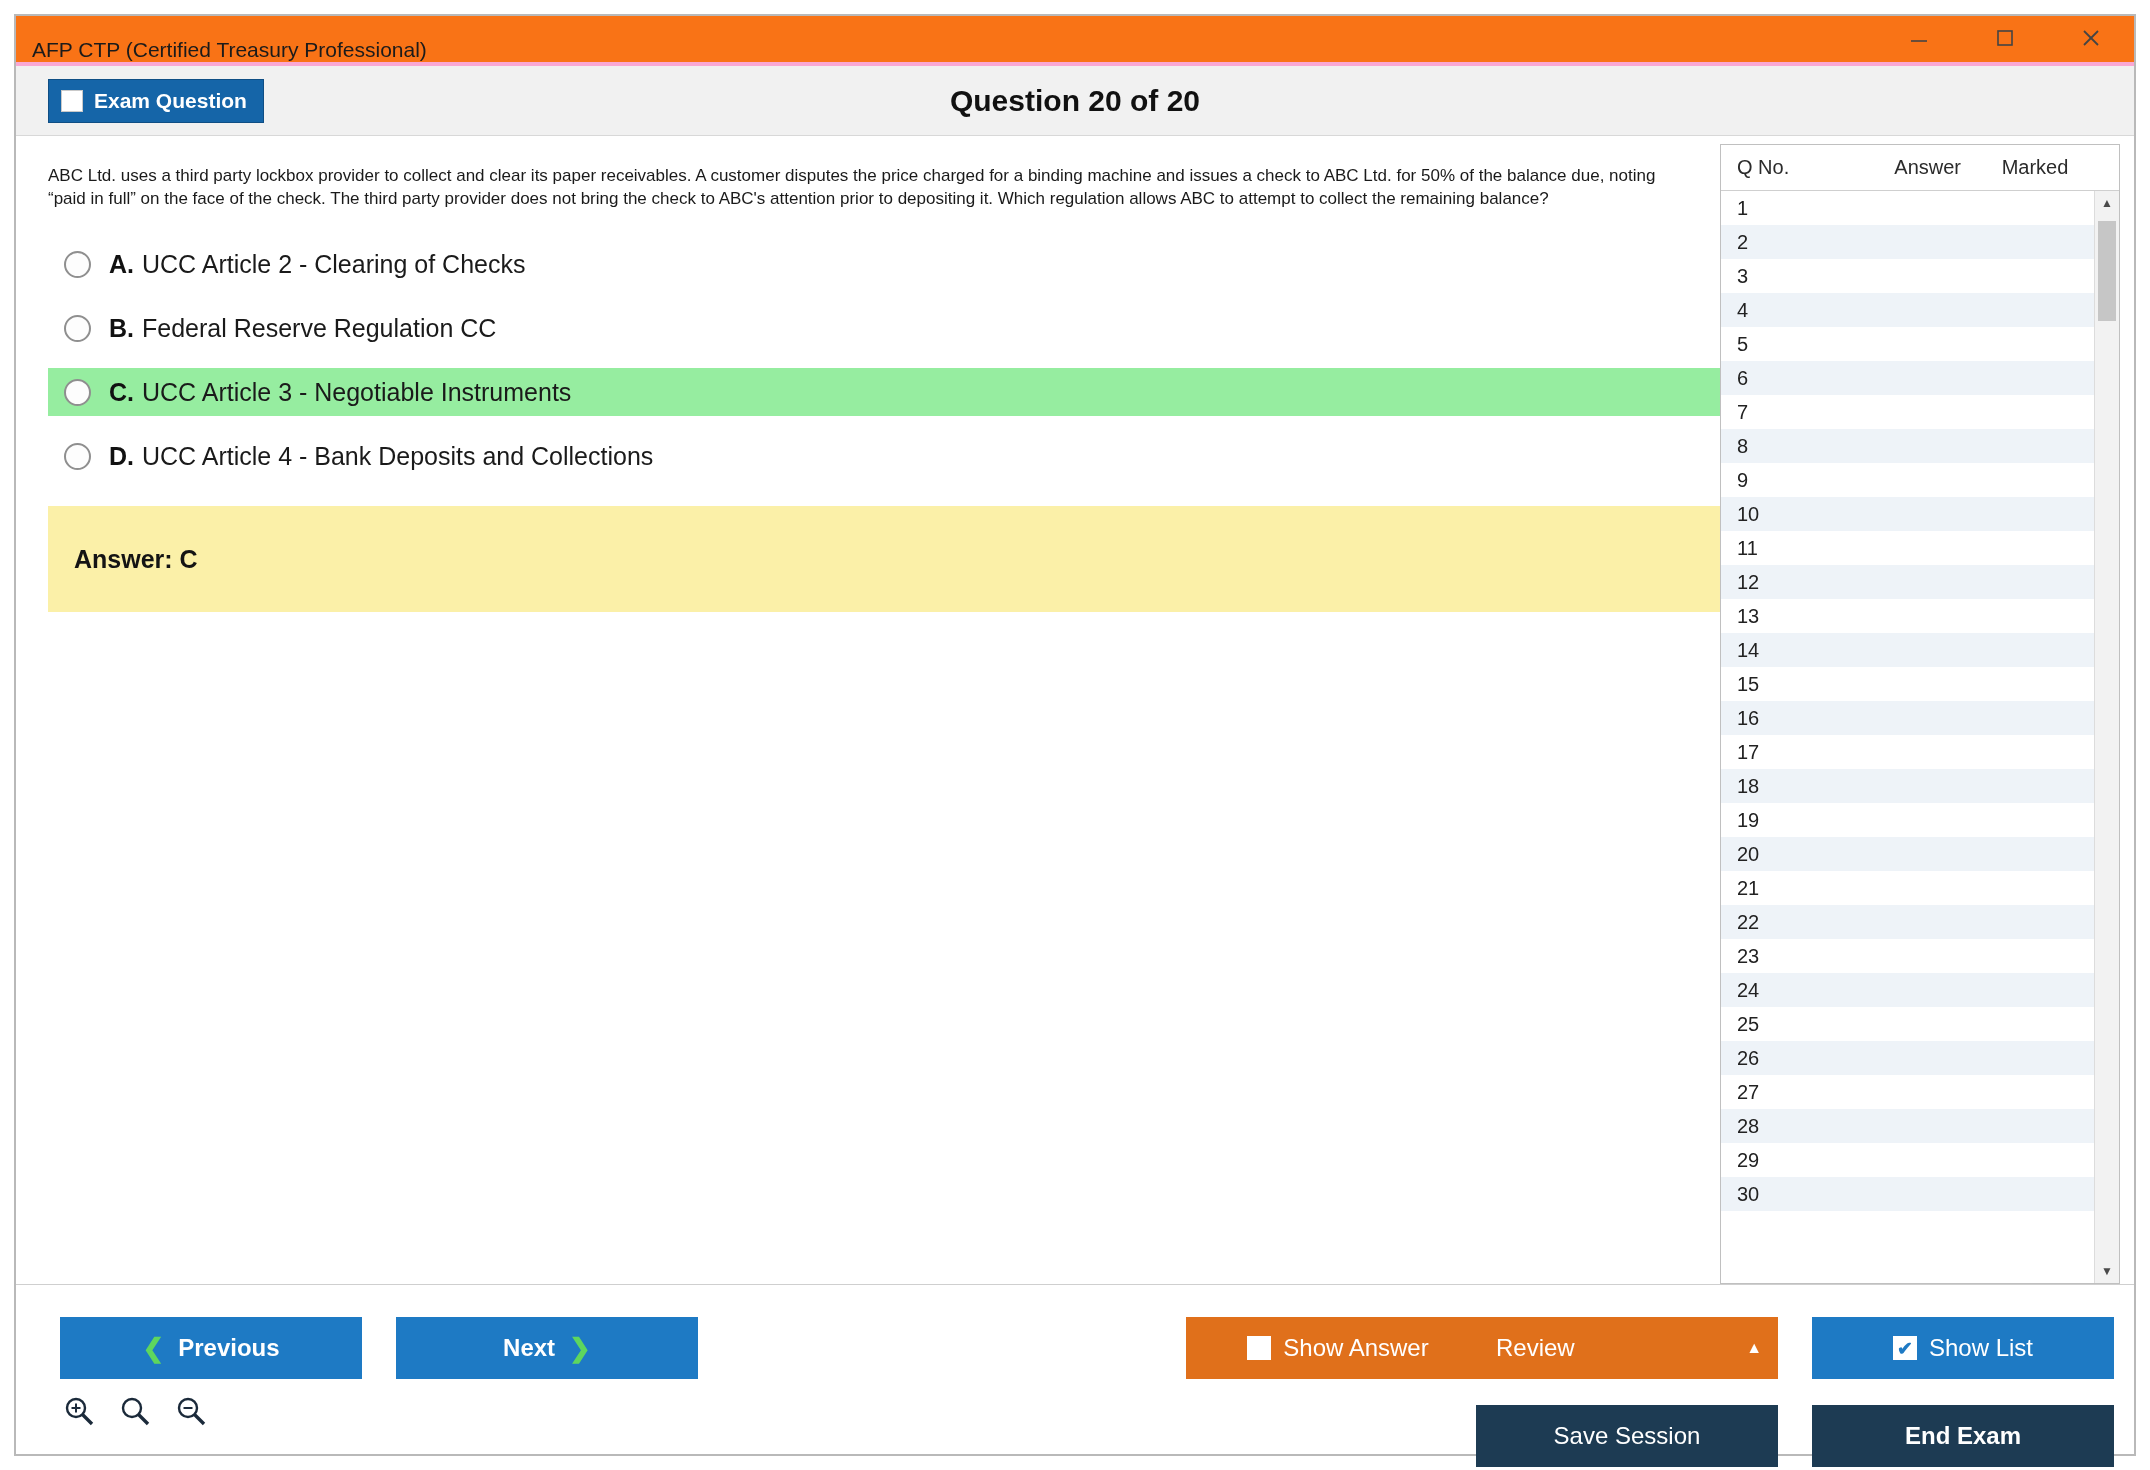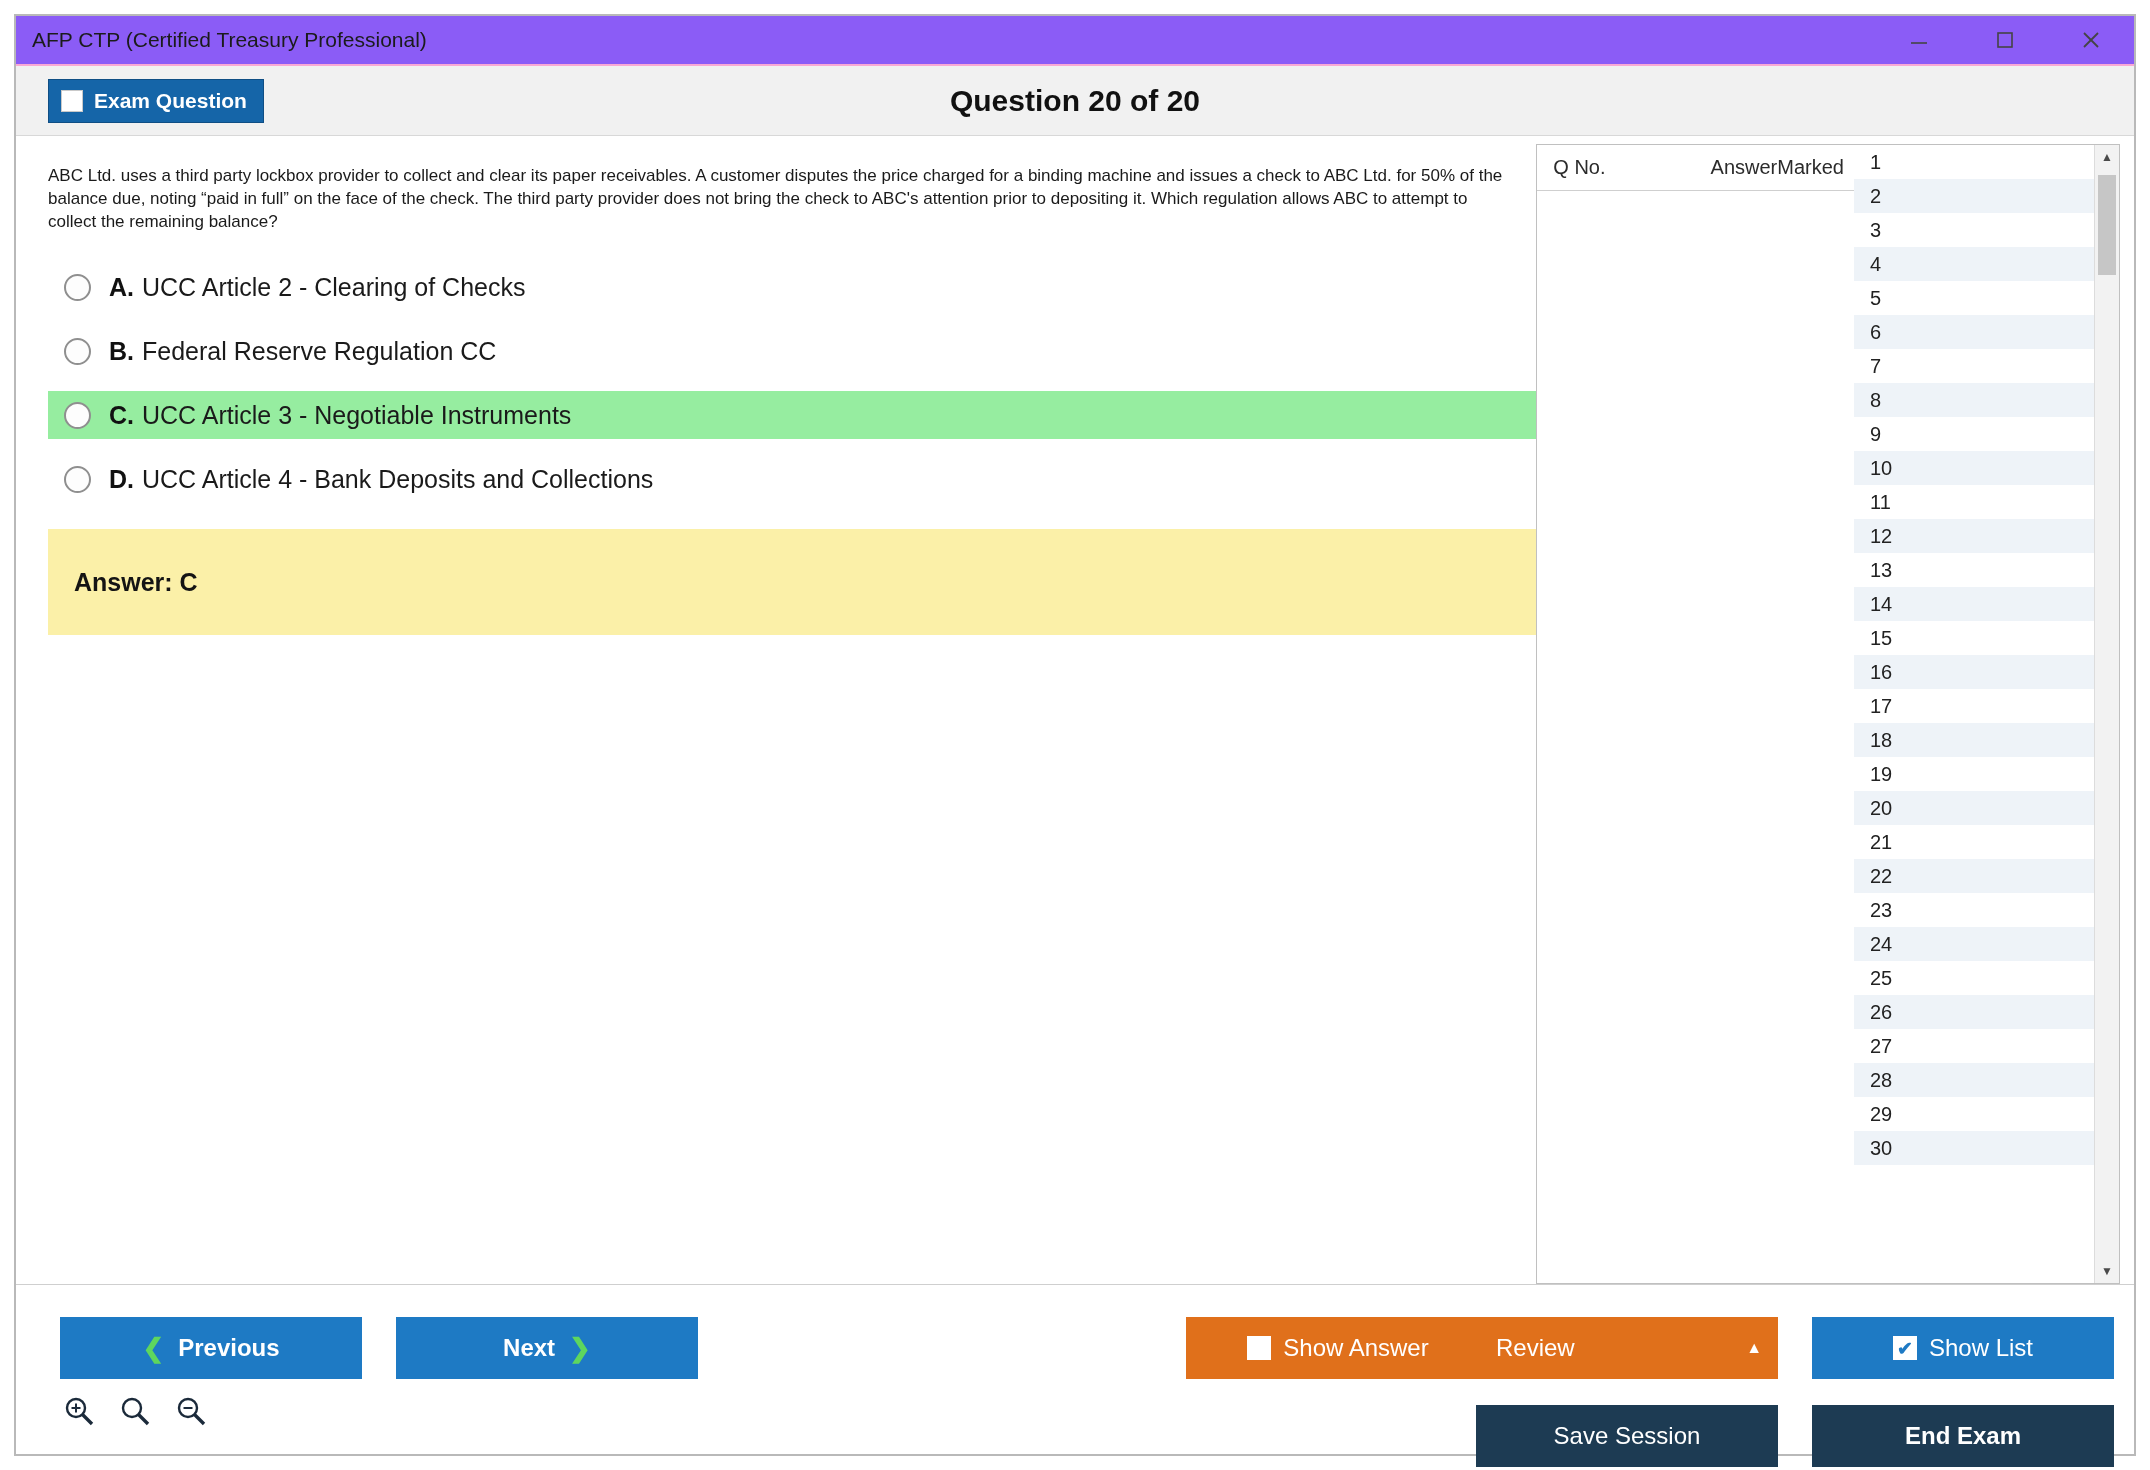--- a/index.html
+++ b/index.html
@@ -21,23 +21,23 @@
     border: 2px solid #b9b9b9;
     background: #ffffff;
     display: flex;
     flex-direction: column;
   }
   
   .titlebar {
     height: 50px;
     flex: 0 0 50px;
     display: flex;
-    align-items: center;
-    border-bottom: 2px solid #f9a8d4;
-    background: #8b5cf6;
+    align-items: flex-end;
+    border-bottom: 4px solid #f9a8d4;
+    background: #f97316;
   }
   .titlebar .title {
     padding-left: 16px;
     font-size: 21px;
     color: #1b1b1b;
   }
   .titlebar .spacer { flex: 1 1 auto; }
   .winbtn {
     width: 86px; height: 48px;
     display: flex; align-items: center; justify-content: center;
@@ -133,21 +133,21 @@
     font-weight: bold;
     color: #141414;
   }
   
   .qlist {
     flex: 0 0 400px;
     margin: 8px 14px 0 0;
     border: 1px solid #c0c0c0;
     background: #ffffff;
     display: flex;
-    flex-direction: row;
+    flex-direction: column;
     min-height: 0;
   }
   .qlist-head {
     display: flex;
     height: 46px;
     align-items: center;
     font-size: 20px;
     color: #2b2b2b;
     border-bottom: 1px solid #cfcfcf;
   }

